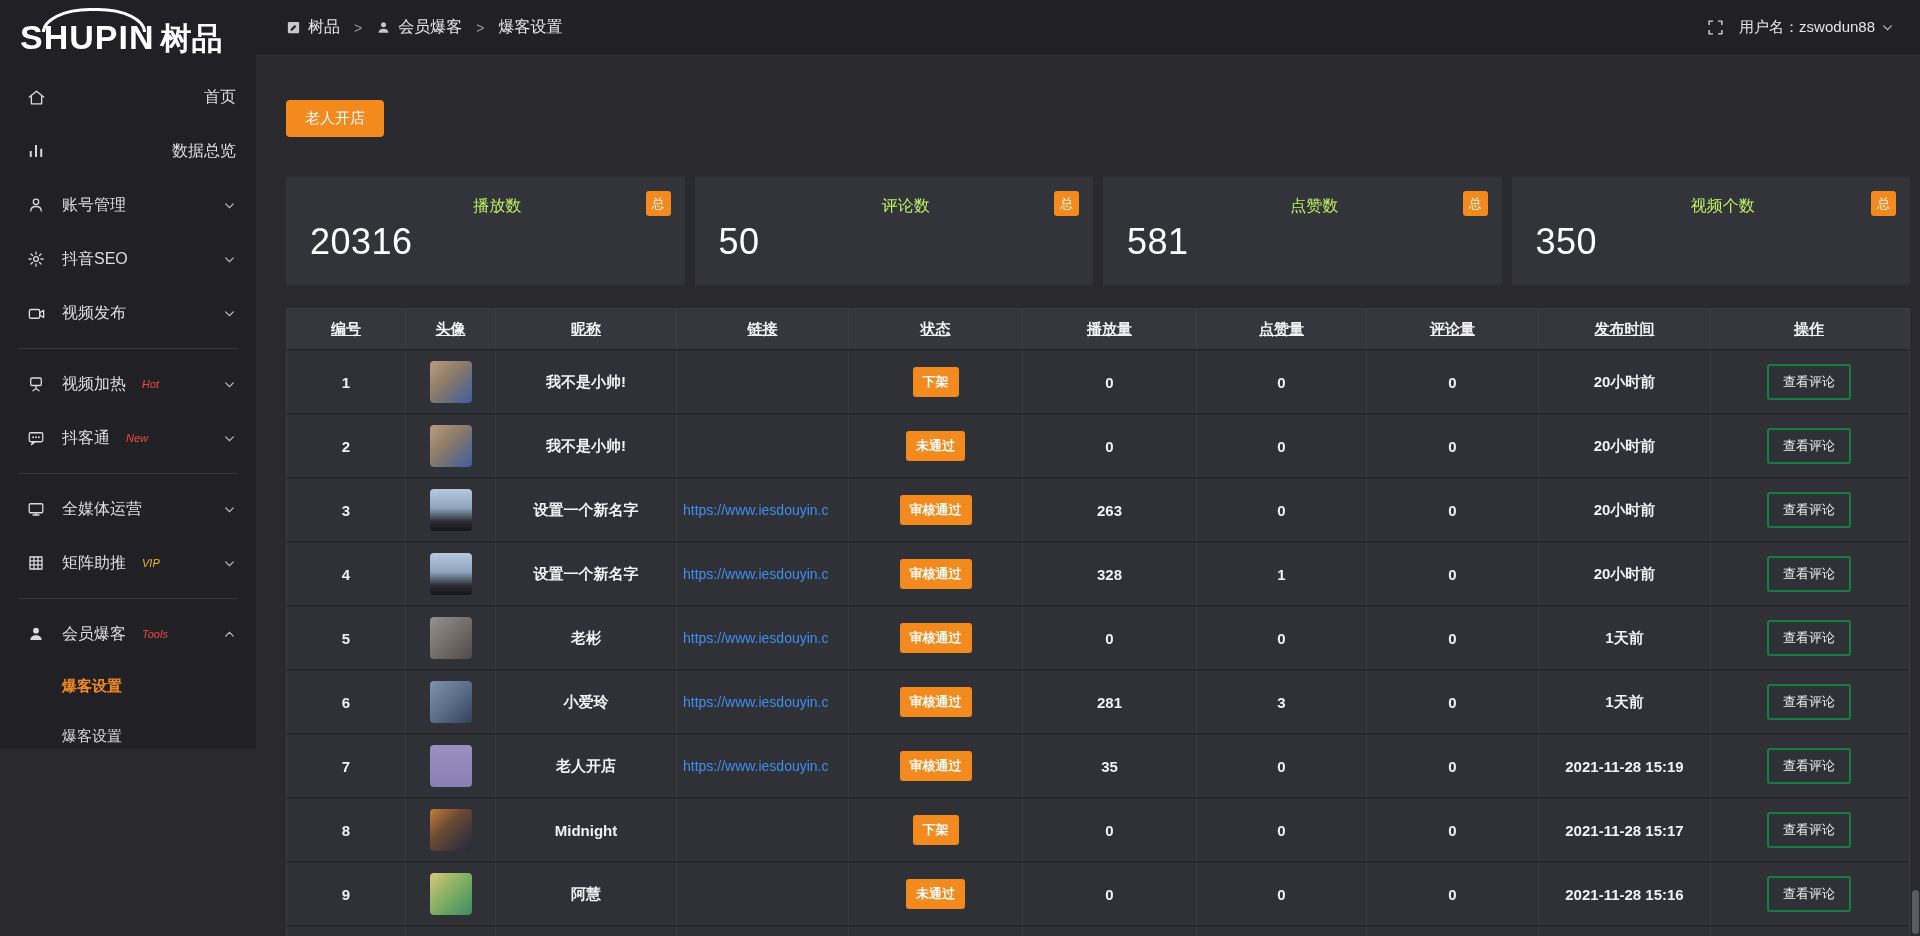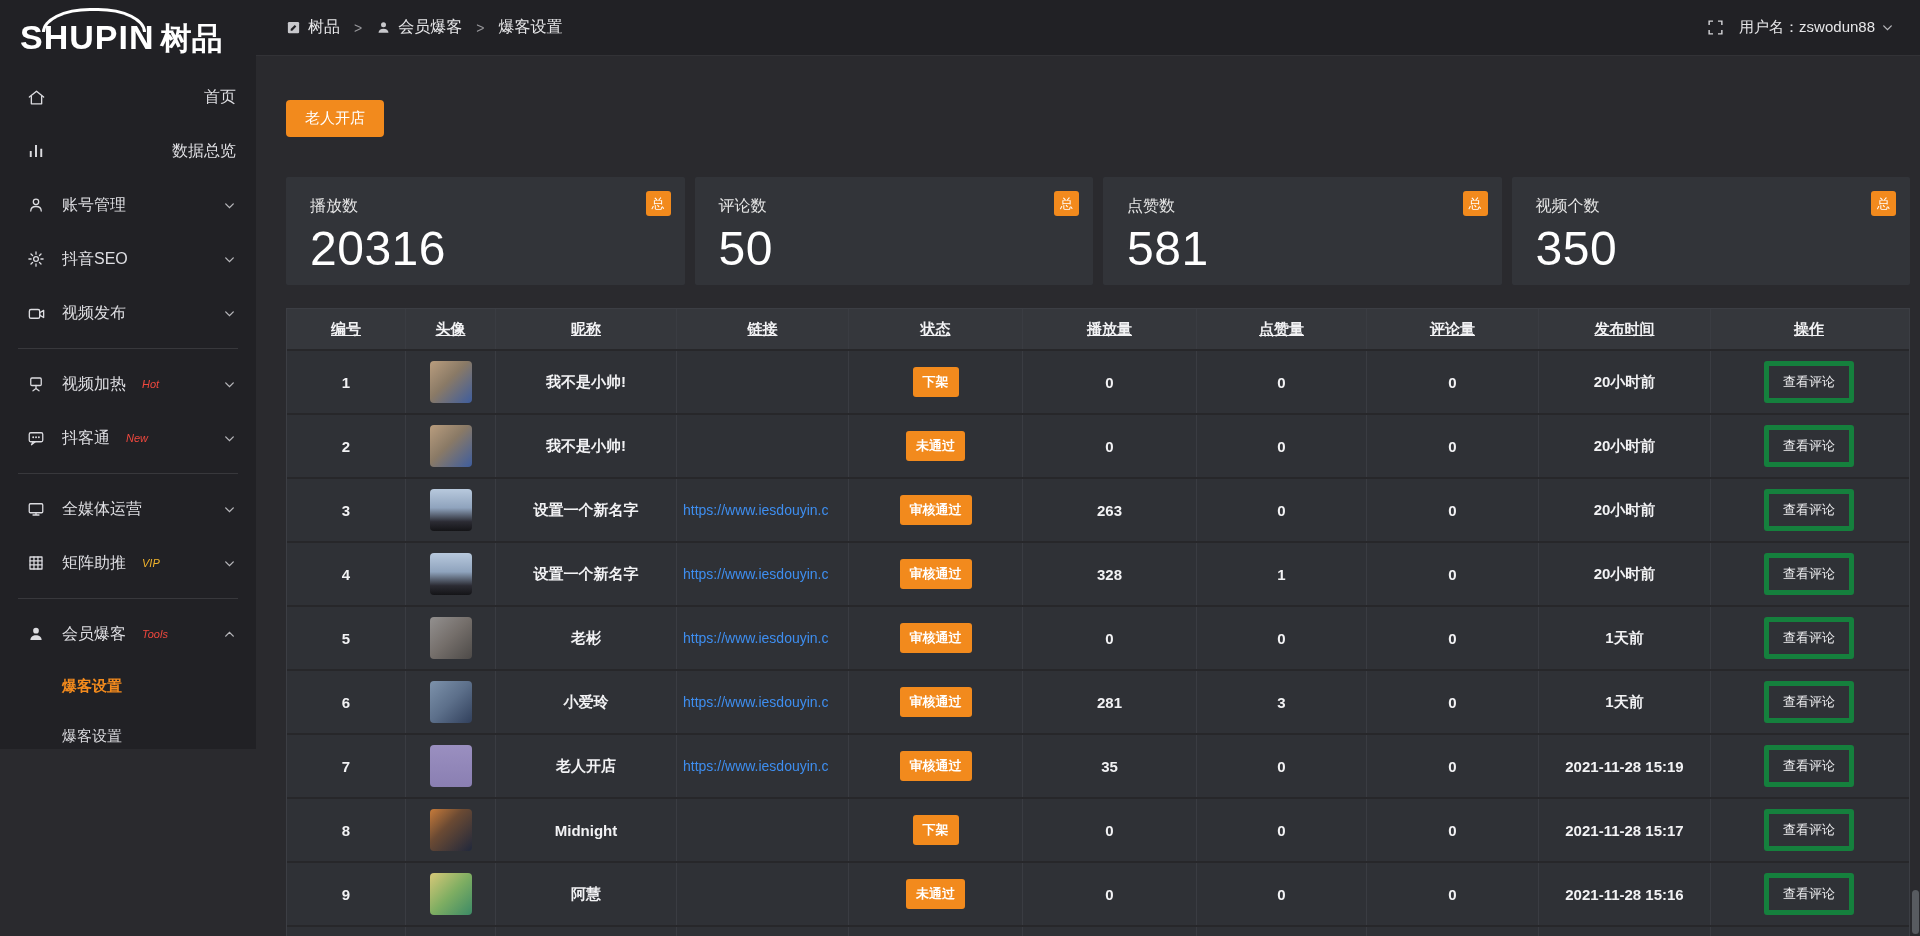--- a/index.html
+++ b/index.html
@@ -37,40 +37,40 @@
   .fullscreen { display:flex; cursor:pointer; color:#d5d5d8; }
   .userbox { display:flex; align-items:center; gap:6px; font-size:15px; color:#e6e6e8; cursor:pointer; }
 
   .main { flex:1; padding:44px 10px 0 30px; background:#2a2a2e; }
   .promo-btn { display:inline-block; background:#f28a1d; color:#fff; border:none; border-radius:4px;
                font-size:15px; padding:9px 19px; cursor:pointer; font-family:inherit; }
 
   
   .cards { display:flex; gap:10px; margin-top:40px; }
   .card { flex:1; height:108px; background:#323439; border-radius:2px; position:relative; padding:19px 0 0 24px; }
-  .card-label { font-size:16px; color:#e5e5e5; }
-  .card-value { font-size:48px; color:#fff; margin-top:4px; letter-spacing:.5px; }
+  .card-label { font-size:16px; color:#bef264;text-align:center; }
+  .card-value { font-size:36px; color:#fff; margin-top:4px; letter-spacing:.5px; }
   .card-badge { position:absolute; top:14px; right:14px; background:#f28a1d; color:#fff;
                 font-size:13px; line-height:1; padding:6px 6px; border-radius:3px; }
 
   
   .table { margin-top:23px; border:1px solid #3c3e44; border-bottom:none; }
   .trow { display:grid; grid-template-columns:119px 90px 181px 172px 174px 174px 170px 172px 172px 196px; }
   .trow.head { background:#35373c; }
   .trow.body { background:#2f3136; border-top:2px solid #27272a; }
   .tcell { min-height:40px; display:flex; align-items:center; justify-content:center;
            border-right:1px solid #3a3c42; font-size:15px; font-weight:700; color:#f2f2f4; overflow:hidden; }
   .trow .tcell:last-child { border-right:none; }
   .trow.head .tcell { height:40px;text-decoration:underline; }
   .trow.body .tcell { height:62px; }
   .cell-link { justify-content:flex-start; padding-left:6px;text-align:right; }
   .link { color:#3e8ef0; font-size:14px; font-weight:400; white-space:nowrap; cursor:pointer; }
   .avatar { width:42px; height:42px; border-radius:4px; }
   .status-badge { background:#f28a1d; color:#fff; font-size:13px; font-weight:700; padding:6px 10px; border-radius:3px; white-space:nowrap; }
-  .action-btn { background:transparent; border:5px solid #15803d; color:#ededef; font-size:13px;
+  .action-btn { background:transparent; border:2px solid #15803d; color:#ededef; font-size:13px;
                 padding:7px 14px; border-radius:3px; cursor:pointer; font-family:inherit; }
 
   
   .sb-track { position:fixed; right:1px; top:0; width:7px; height:936px; }
   .sb-thumb { position:absolute; bottom:2px; left:0; width:7px; height:44px; background:#585b60; border-radius:4px; }
 
   svg { display:block; }
 </style>
 </head>
 <body>

